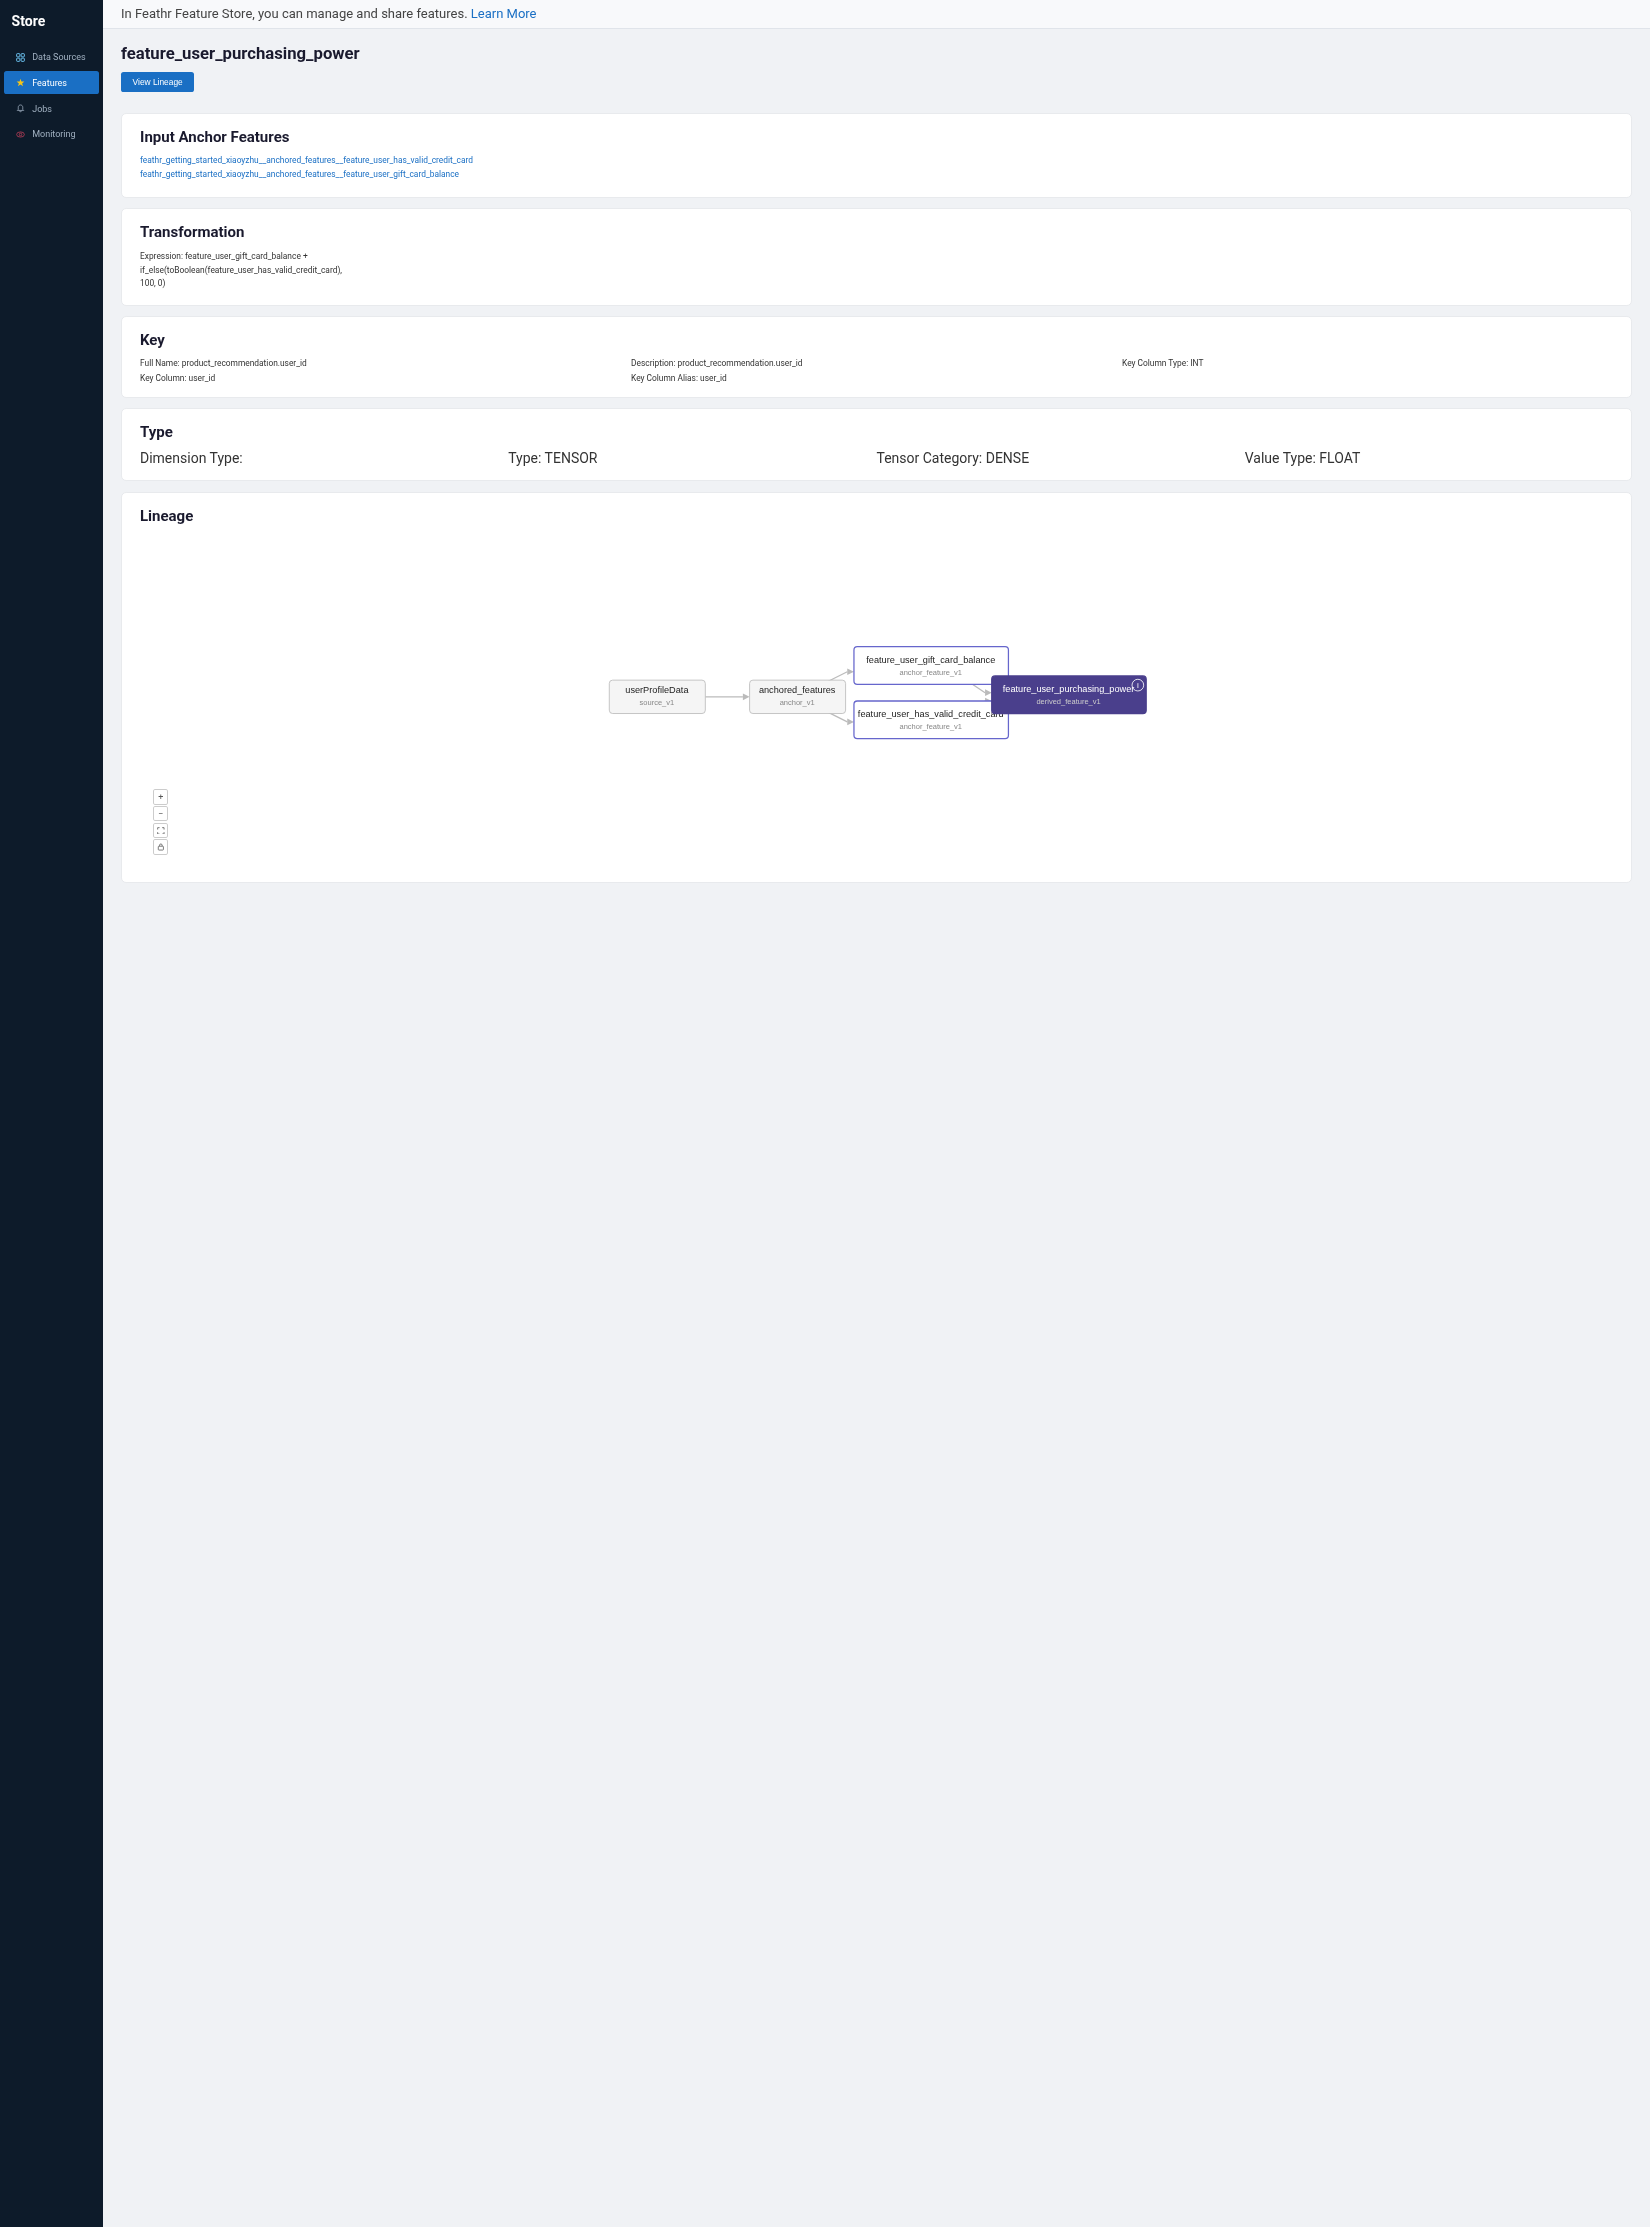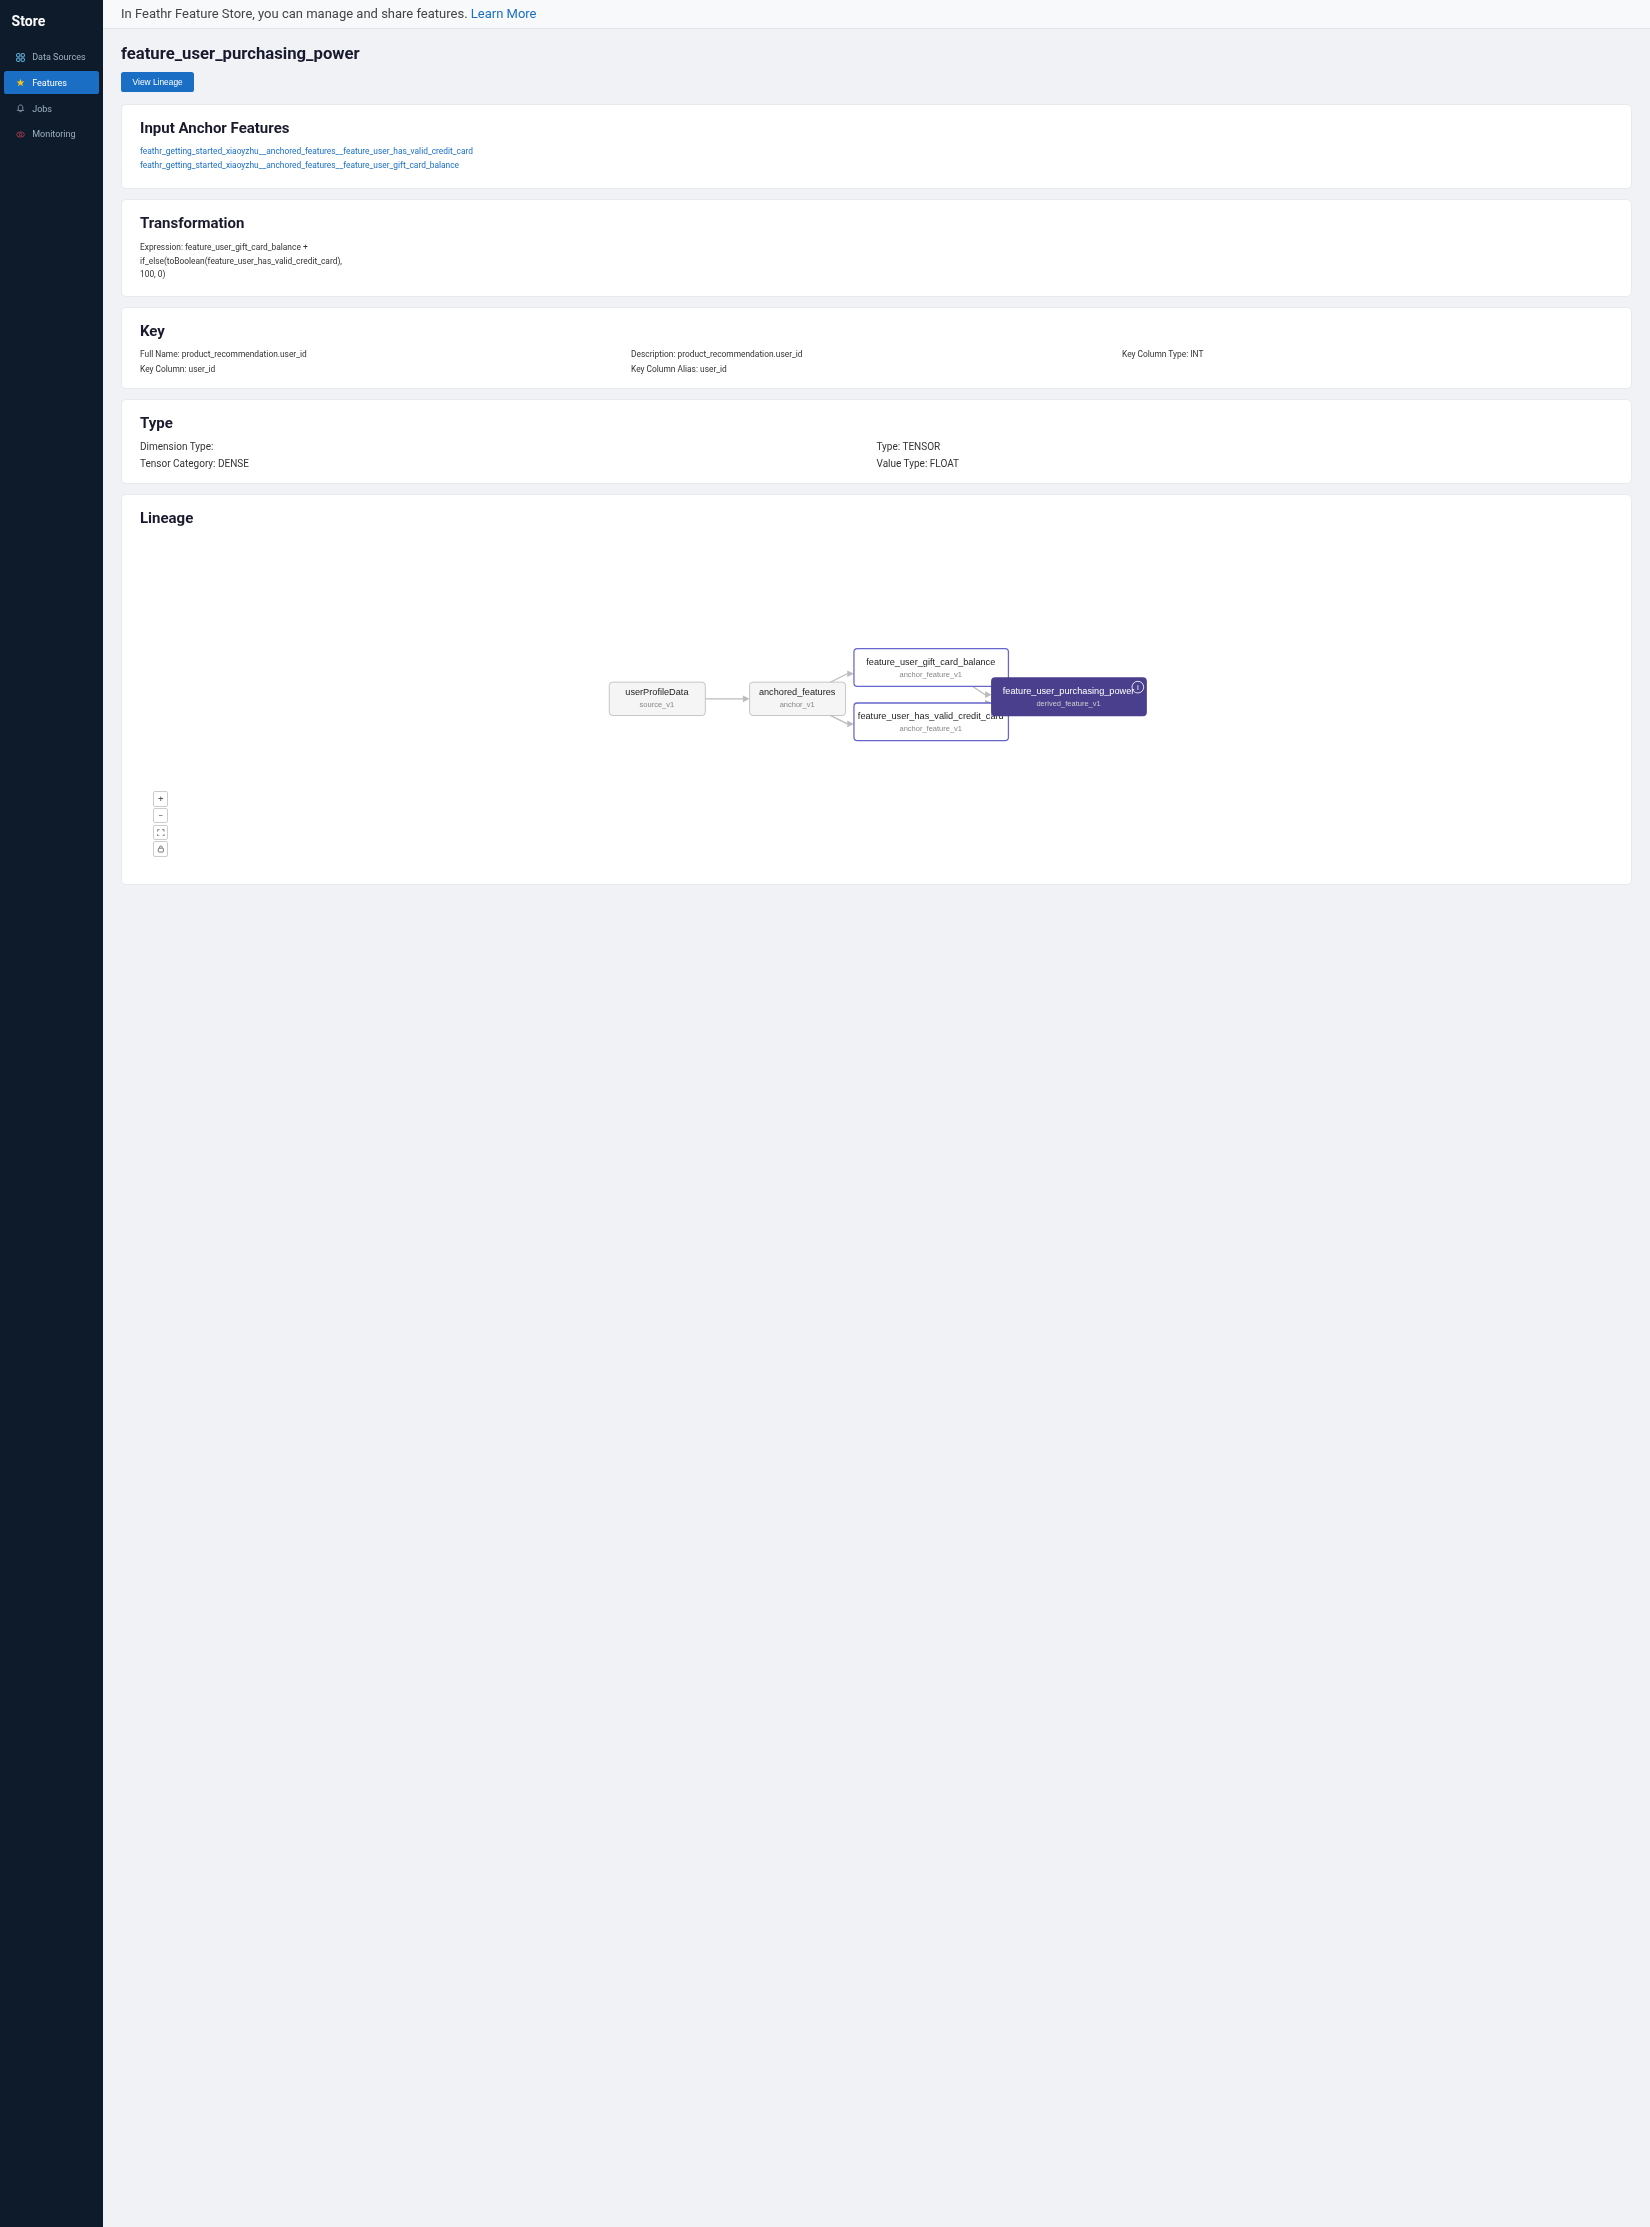--- a/index.html
+++ b/index.html
@@ -72,21 +72,21 @@
       margin-bottom: 9px;
     }
     .btn-view-lineage {
       background: #1a6fc4;
       color: #fff;
       border: none;
       padding: 5.1px 11.6px;
       border-radius: 2.6px;
       font-size: 8.4px;
       cursor: pointer;
-      margin-bottom: 12px;
+      margin-bottom: 21px;
       display: inline-block;
     }
 
     
     .card {
       background: #fff;
       border-radius: 5.1px;
       padding: 14px 18px;
       margin-bottom: 10.3px;
       border: 0.6px solid #e8eaed;
@@ -244,21 +244,21 @@
         <div>Key Column Type: INT</div>
         <div>Key Column: user_id</div>
         <div>Key Column Alias: user_id</div>
         <div></div>
       </div>
     </div>
 
     
     <div class="card">
       <div class="card-title">Type</div>
-      <div style="display: grid; grid-template-columns: 1fr 1fr; gap: 5.1px 0; font-size: 10px; color: #333;">
+      <div style="display: grid; grid-template-columns: 1fr 1fr 1fr 1fr; gap: 5.1px 0; font-size: 14px; color: #333;">
         <div>Dimension Type:</div>
         <div>Type: TENSOR</div>
         <div>Tensor Category: DENSE</div>
         <div>Value Type: FLOAT</div>
       </div>
     </div>
 
     
     <div class="card">
       <div class="card-title">Lineage</div>

